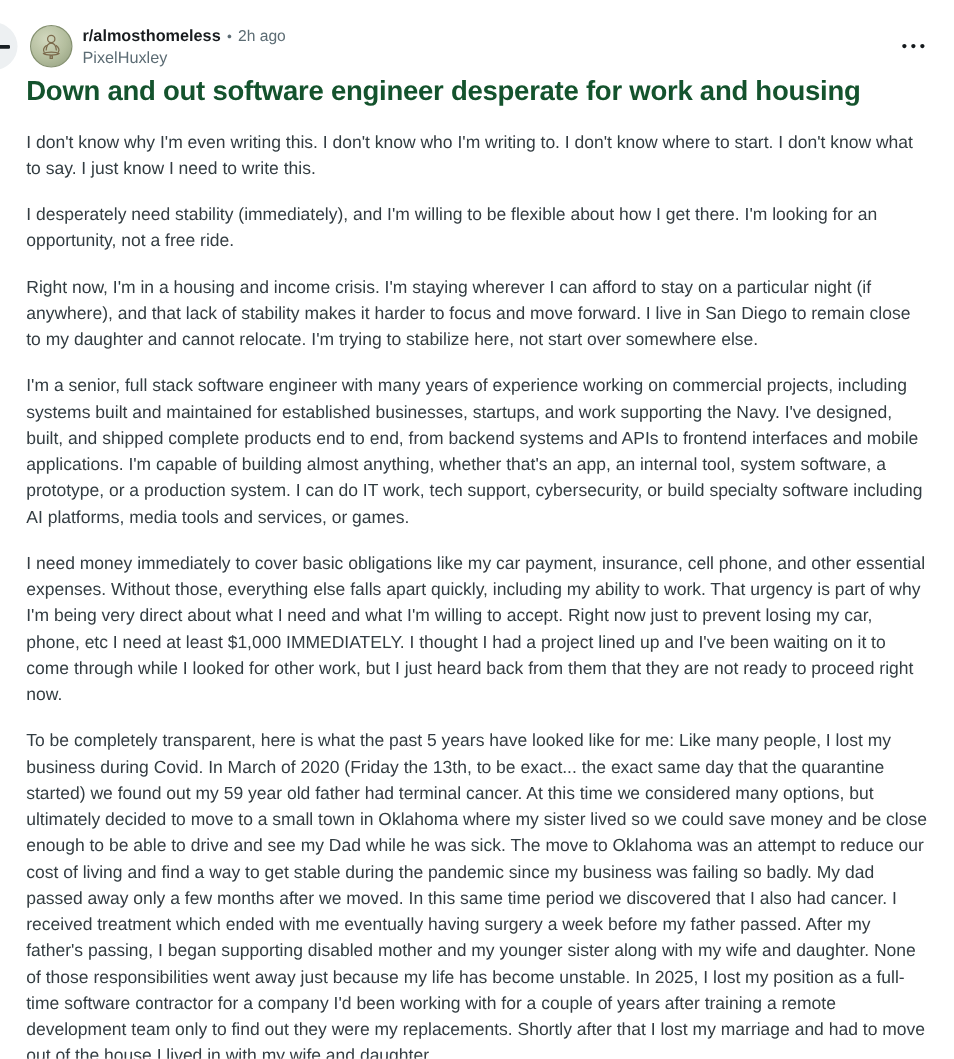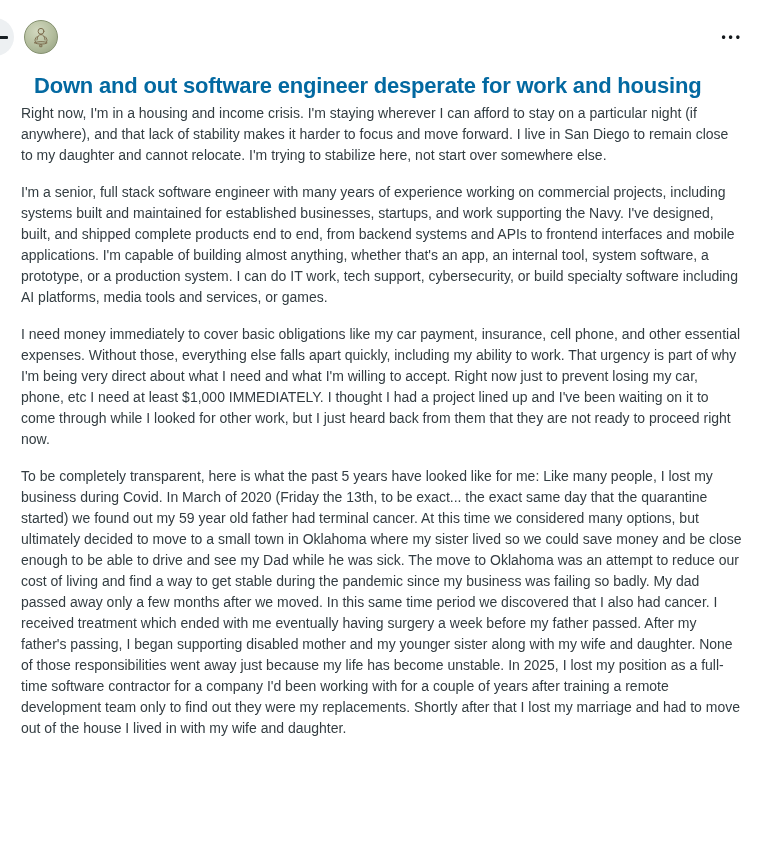--- a/index.html
+++ b/index.html
@@ -107,26 +107,26 @@
     color: #14191c;
     line-height: 1;
     align-self: center;
   }
 
   .post-title {
     position: absolute;
     top: 59px;
     left: 21px;
     right: 22px;
-    margin: 13px;
+    margin: 0;
     font-size: 22px;
     line-height: 27px;
     font-weight: 700;
     letter-spacing: -0.2px;
-    color: #0369a1;
+    color: #14532d;
   }
 
   .post-body {
     position: absolute;
     top: 103px;
     left: 21px;
     width: 722px;
     font-size: 14px;
     line-height: 21px;
     color: #333d42;
@@ -148,25 +148,37 @@
         <circle cx="17" cy="10.5" r="3.3"></circle>
         <path d="M17 14.2 C14.2 14.2 12.8 16.6 12.4 20.4"></path>
         <path d="M17 14.2 C19.8 14.2 21.2 16.6 21.6 20.4"></path>
         <path d="M12.6 16.4 C10.2 18.3 9.6 20.8 10.6 22.4"></path>
         <path d="M21.4 16.4 C23.8 18.3 24.4 20.8 23.4 22.4"></path>
         <path d="M10 23.6 C12.2 21.8 21.8 21.8 24 23.6 C21.8 25.5 12.2 25.5 10 23.6 Z"></path>
         <path d="M16 25.8 h2 v2.2 h-2 Z"></path>
       </svg>
     </span>
   </div>
+  <div class="post-meta">
+    <div class="meta-line1">
+      <a class="subreddit-link">r/almosthomeless</a>
+      <span class="meta-sep">•</span>
+      <span class="meta-time">2h ago</span>
+    </div>
+    <div class="meta-line2">
+      <span class="author-name">PixelHuxley</span>
+    </div>
+  </div>
   <button class="overflow-btn">
     <span>•••</span>
   </button>
 </div>
 
 <h1 class="post-title">Down and out software engineer desperate for work and housing</h1>
 
 <div class="post-body">
+  <p>I don't know why I'm even writing this. I don't know who I'm writing to. I don't know where to start. I don't know what to say. I just know I need to write this.</p>
+  <p>I desperately need stability (immediately), and I'm willing to be flexible about how I get there. I'm looking for an opportunity, not a free ride.</p>
   <p>Right now, I'm in a housing and income crisis. I'm staying wherever I can afford to stay on a particular night (if anywhere), and that lack of stability makes it harder to focus and move forward. I live in San Diego to remain close to my daughter and cannot relocate. I'm trying to stabilize here, not start over somewhere else.</p>
   <p>I'm a senior, full stack software engineer with many years of experience working on commercial projects, including systems built and maintained for established businesses, startups, and work supporting the Navy. I've designed, built, and shipped complete products end to end, from backend systems and APIs to frontend interfaces and mobile applications. I'm capable of building almost anything, whether that's an app, an internal tool, system software, a prototype, or a production system. I can do IT work, tech support, cybersecurity, or build specialty software including AI platforms, media tools and services, or games.</p>
   <p>I need money immediately to cover basic obligations like my car payment, insurance, cell phone, and other essential expenses. Without those, everything else falls apart quickly, including my ability to work. That urgency is part of why I'm being very direct about what I need and what I'm willing to accept. Right now just to prevent losing my car, phone, etc I need at least $1,000 IMMEDIATELY. I thought I had a project lined up and I've been waiting on it to come through while I looked for other work, but I just heard back from them that they are not ready to proceed right now.</p>
   <p>To be completely transparent, here is what the past 5 years have looked like for me: Like many people, I lost my business during Covid. In March of 2020 (Friday the 13th, to be exact... the exact same day that the quarantine started) we found out my 59 year old father had terminal cancer. At this time we considered many options, but ultimately decided to move to a small town in Oklahoma where my sister lived so we could save money and be close enough to be able to drive and see my Dad while he was sick. The move to Oklahoma was an attempt to reduce our cost of living and find a way to get stable during the pandemic since my business was failing so badly. My dad passed away only a few months after we moved. In this same time period we discovered that I also had cancer. I received treatment which ended with me eventually having surgery a week before my father passed. After my father's passing, I began supporting disabled mother and my younger sister along with my wife and daughter. None of those responsibilities went away just because my life has become unstable. In 2025, I lost my position as a full-time software contractor for a company I'd been working with for a couple of years after training a remote development team only to find out they were my replacements. Shortly after that I lost my marriage and had to move out of the house I lived in with my wife and daughter.</p>
 </div>
 
 </body></html>

